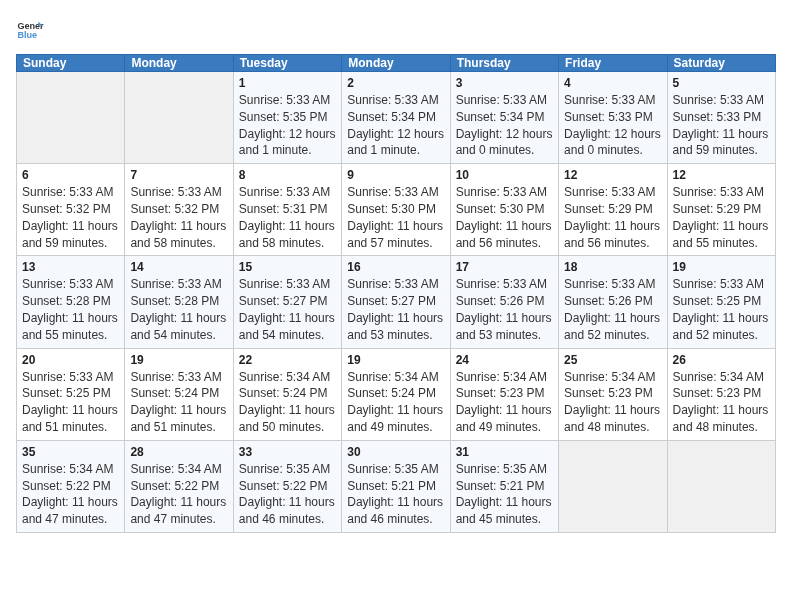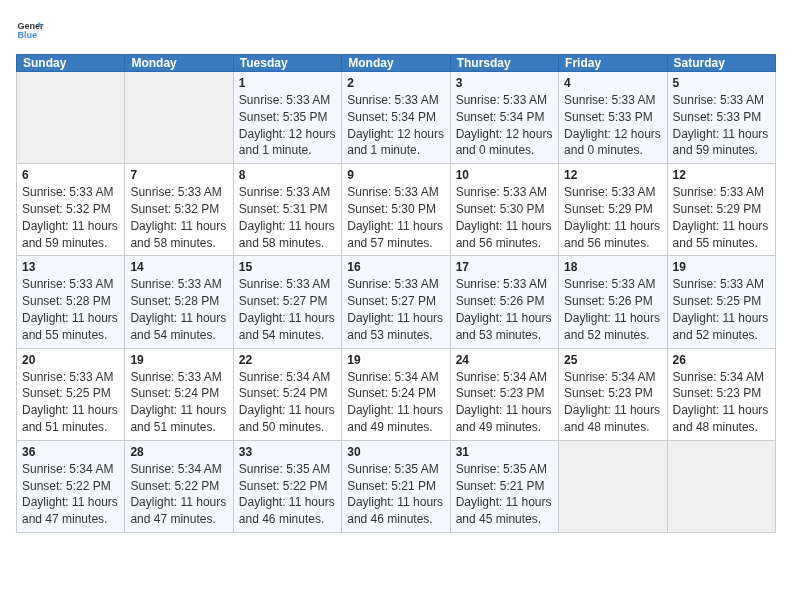--- a/index.html
+++ b/index.html
@@ -222,21 +222,21 @@
           <span class="day-number">25</span>
           <div class="day-info">Sunrise: 5:34 AM<br>Sunset: 5:23 PM<br>Daylight: 11 hours<br>and 48 minutes.</div>
         </td>
         <td>
           <span class="day-number">26</span>
           <div class="day-info">Sunrise: 5:34 AM<br>Sunset: 5:23 PM<br>Daylight: 11 hours<br>and 48 minutes.</div>
         </td>
       </tr>
       <tr>
         <td>
-          <span class="day-number">36</span>
+          <span class="day-number">35</span>
           <div class="day-info">Sunrise: 5:34 AM<br>Sunset: 5:22 PM<br>Daylight: 11 hours<br>and 47 minutes.</div>
         </td>
         <td>
           <span class="day-number">28</span>
           <div class="day-info">Sunrise: 5:34 AM<br>Sunset: 5:22 PM<br>Daylight: 11 hours<br>and 47 minutes.</div>
         </td>
         <td>
           <span class="day-number">33</span>
           <div class="day-info">Sunrise: 5:35 AM<br>Sunset: 5:22 PM<br>Daylight: 11 hours<br>and 46 minutes.</div>
         </td>

